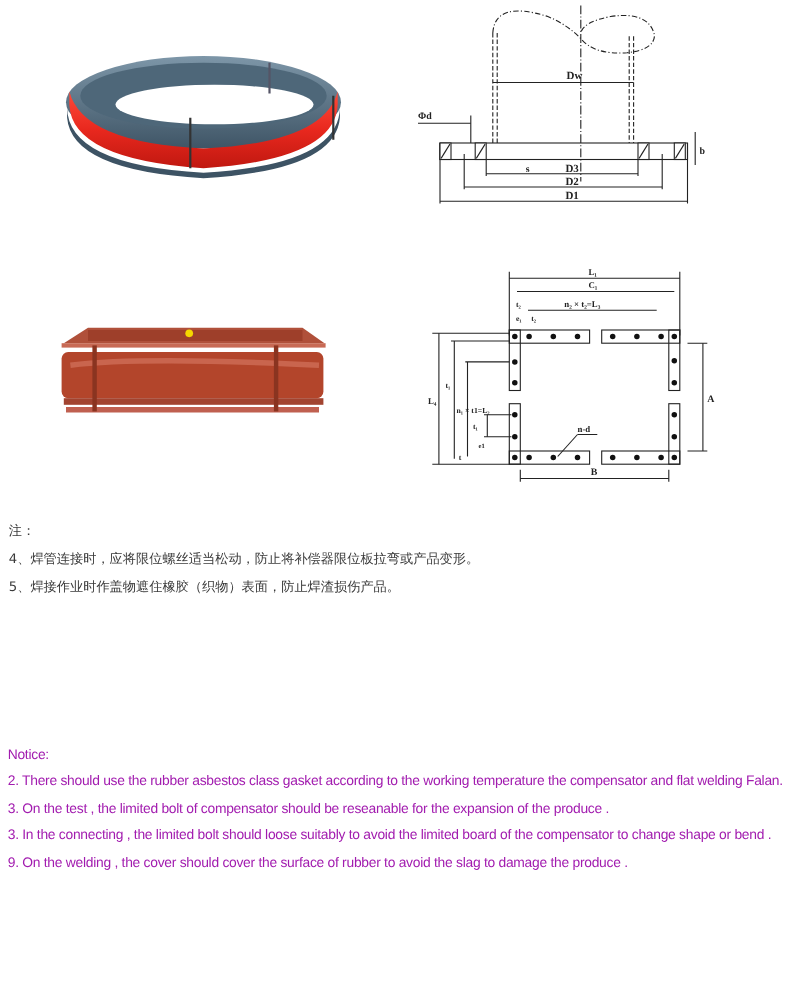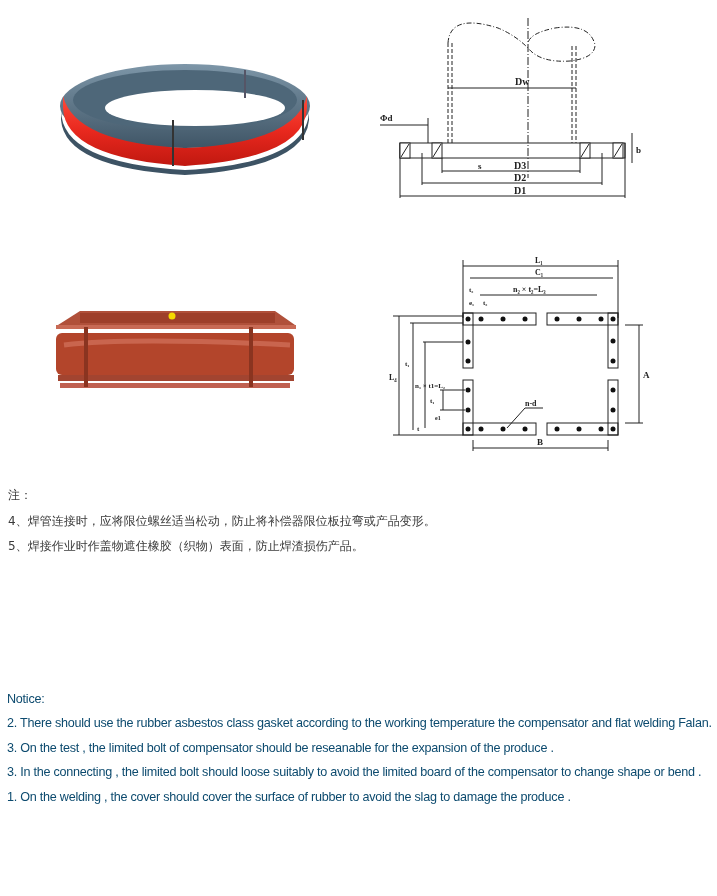--- a/index.html
+++ b/index.html
@@ -1,27 +1,27 @@
 <!DOCTYPE html>
 <html><head>
 <meta charset="utf-8">
 <style>
   html, body { margin: 0; padding: 0; background: #ffffff; }
   body { width: 717px; height: 896px; position: relative; overflow: hidden;
          font-family: "DejaVu Sans", "Liberation Sans", sans-serif; color: #333; }
-  .abs { position: absolute; margin-top: 13px; }
+  .abs { position: absolute; }
   .photo-ring { left: 55px; top: 45px; width: 270px; height: 120px; }
   .photo-rect { left: 50px; top: 290px; width: 250px; height: 90px; }
   .diagram-flange { left: 380px; top: 0px; width: 280px; height: 200px; }
   .diagram-rect { left: 385px; top: 235px; width: 275px; height: 205px; }
   .notes-cn { left: 8px; top: 470px; width: 705px; font-size: 12px; line-height: 25.5px; color: #3a3a3a; }
   .notes-cn p, .notes-en p { margin: 0; }
   .notes-en { left: 7px; top: 674px; width: 708px;
               font-family: "Liberation Sans", sans-serif; font-size: 12.6px; line-height: 24.4px;
-              color: #0c4a6e; letter-spacing: -0.25px; }
+              color: #a21caf; letter-spacing: -0.25px; }
   svg text { font-family: "Liberation Serif", serif; font-weight: bold; fill: #222; }
 </style>
 </head>
 <body>
 
 <div class="abs photo-ring">
   <svg width="270" height="120" viewBox="0 0 270 120">
     <defs>
       <linearGradient id="ringGrey" x1="0" y1="0" x2="0" y2="1">
         <stop offset="0" stop-color="#7d96a8"></stop>
@@ -188,14 +188,14 @@
   <p>注：</p>
   <p>4、焊管连接时，应将限位螺丝适当松动，防止将补偿器限位板拉弯或产品变形。</p>
   <p>5、焊接作业时作盖物遮住橡胶（织物）表面，防止焊渣损伤产品。</p>
 </div>
 
 <div class="abs notes-en">
   <p>Notice:</p>
   <p>2. There should use the rubber asbestos class gasket according to the working temperature the compensator and flat welding Falan.</p>
   <p>3. On the test , the limited bolt of compensator should be reseanable for the expansion of the produce .</p>
   <p>3. In the connecting , the limited bolt should loose suitably to avoid the limited board of the compensator to change shape or bend .</p>
-  <p>1. On the welding , the cover should cover the surface of rubber to avoid the slag to damage the produce .</p>
+  <p>9. On the welding , the cover should cover the surface of rubber to avoid the slag to damage the produce .</p>
 </div>
 
 </body></html>

